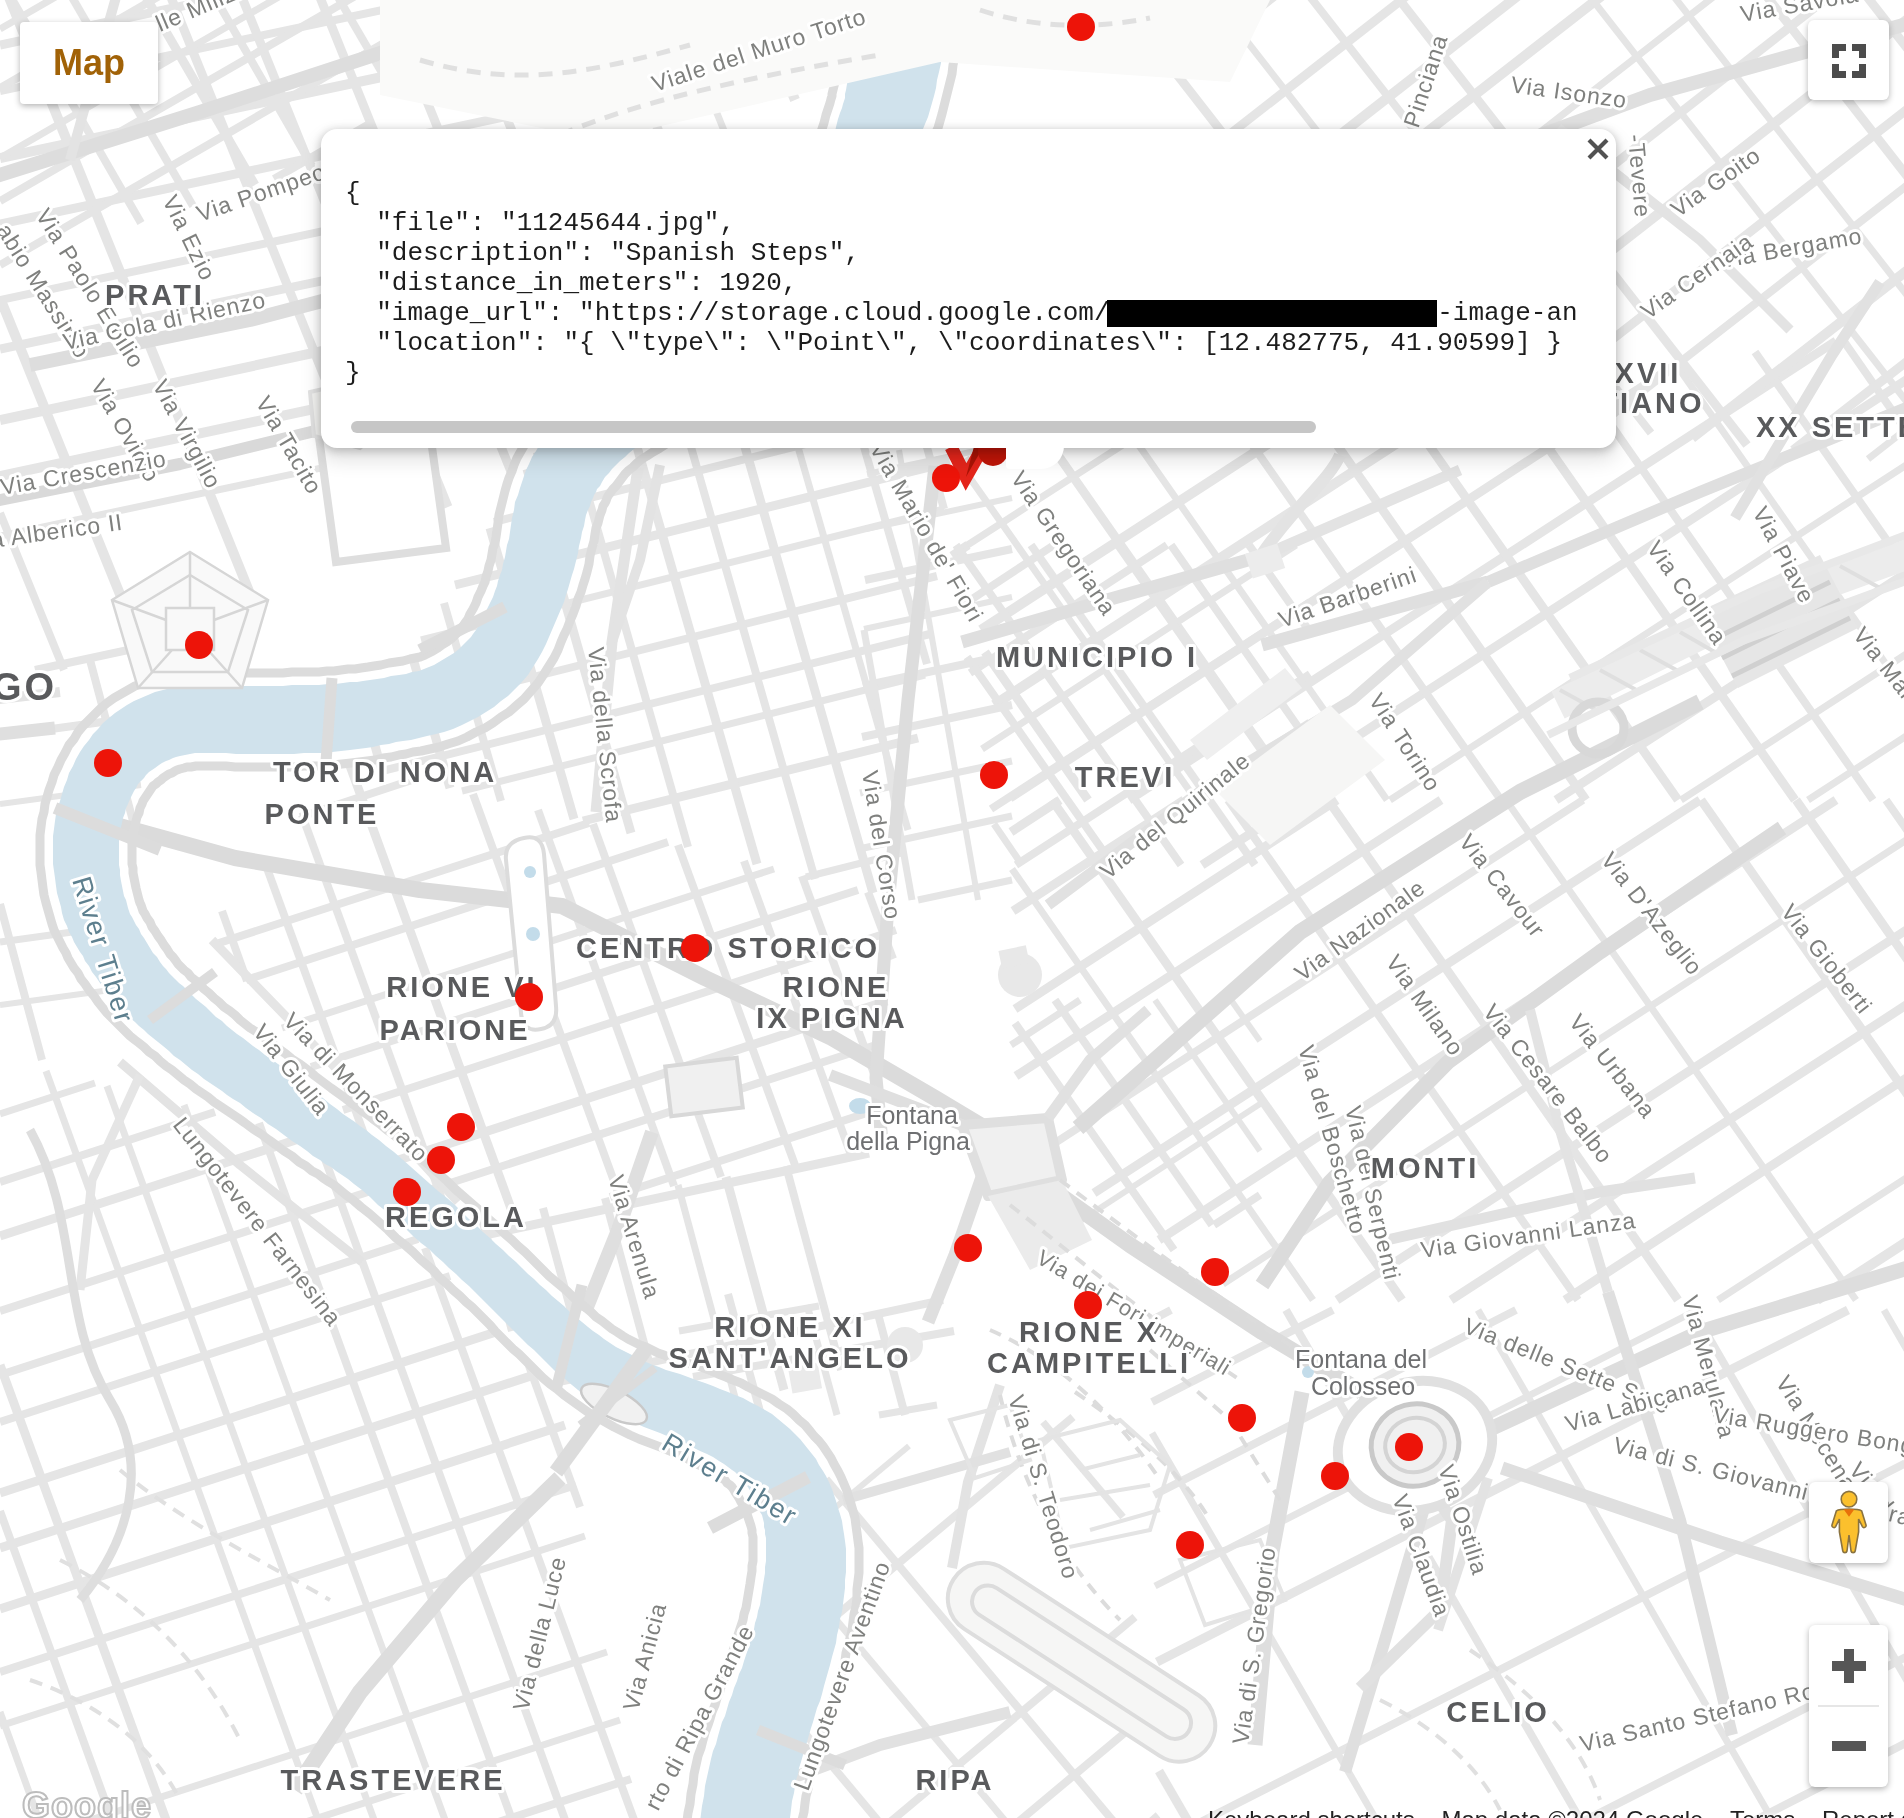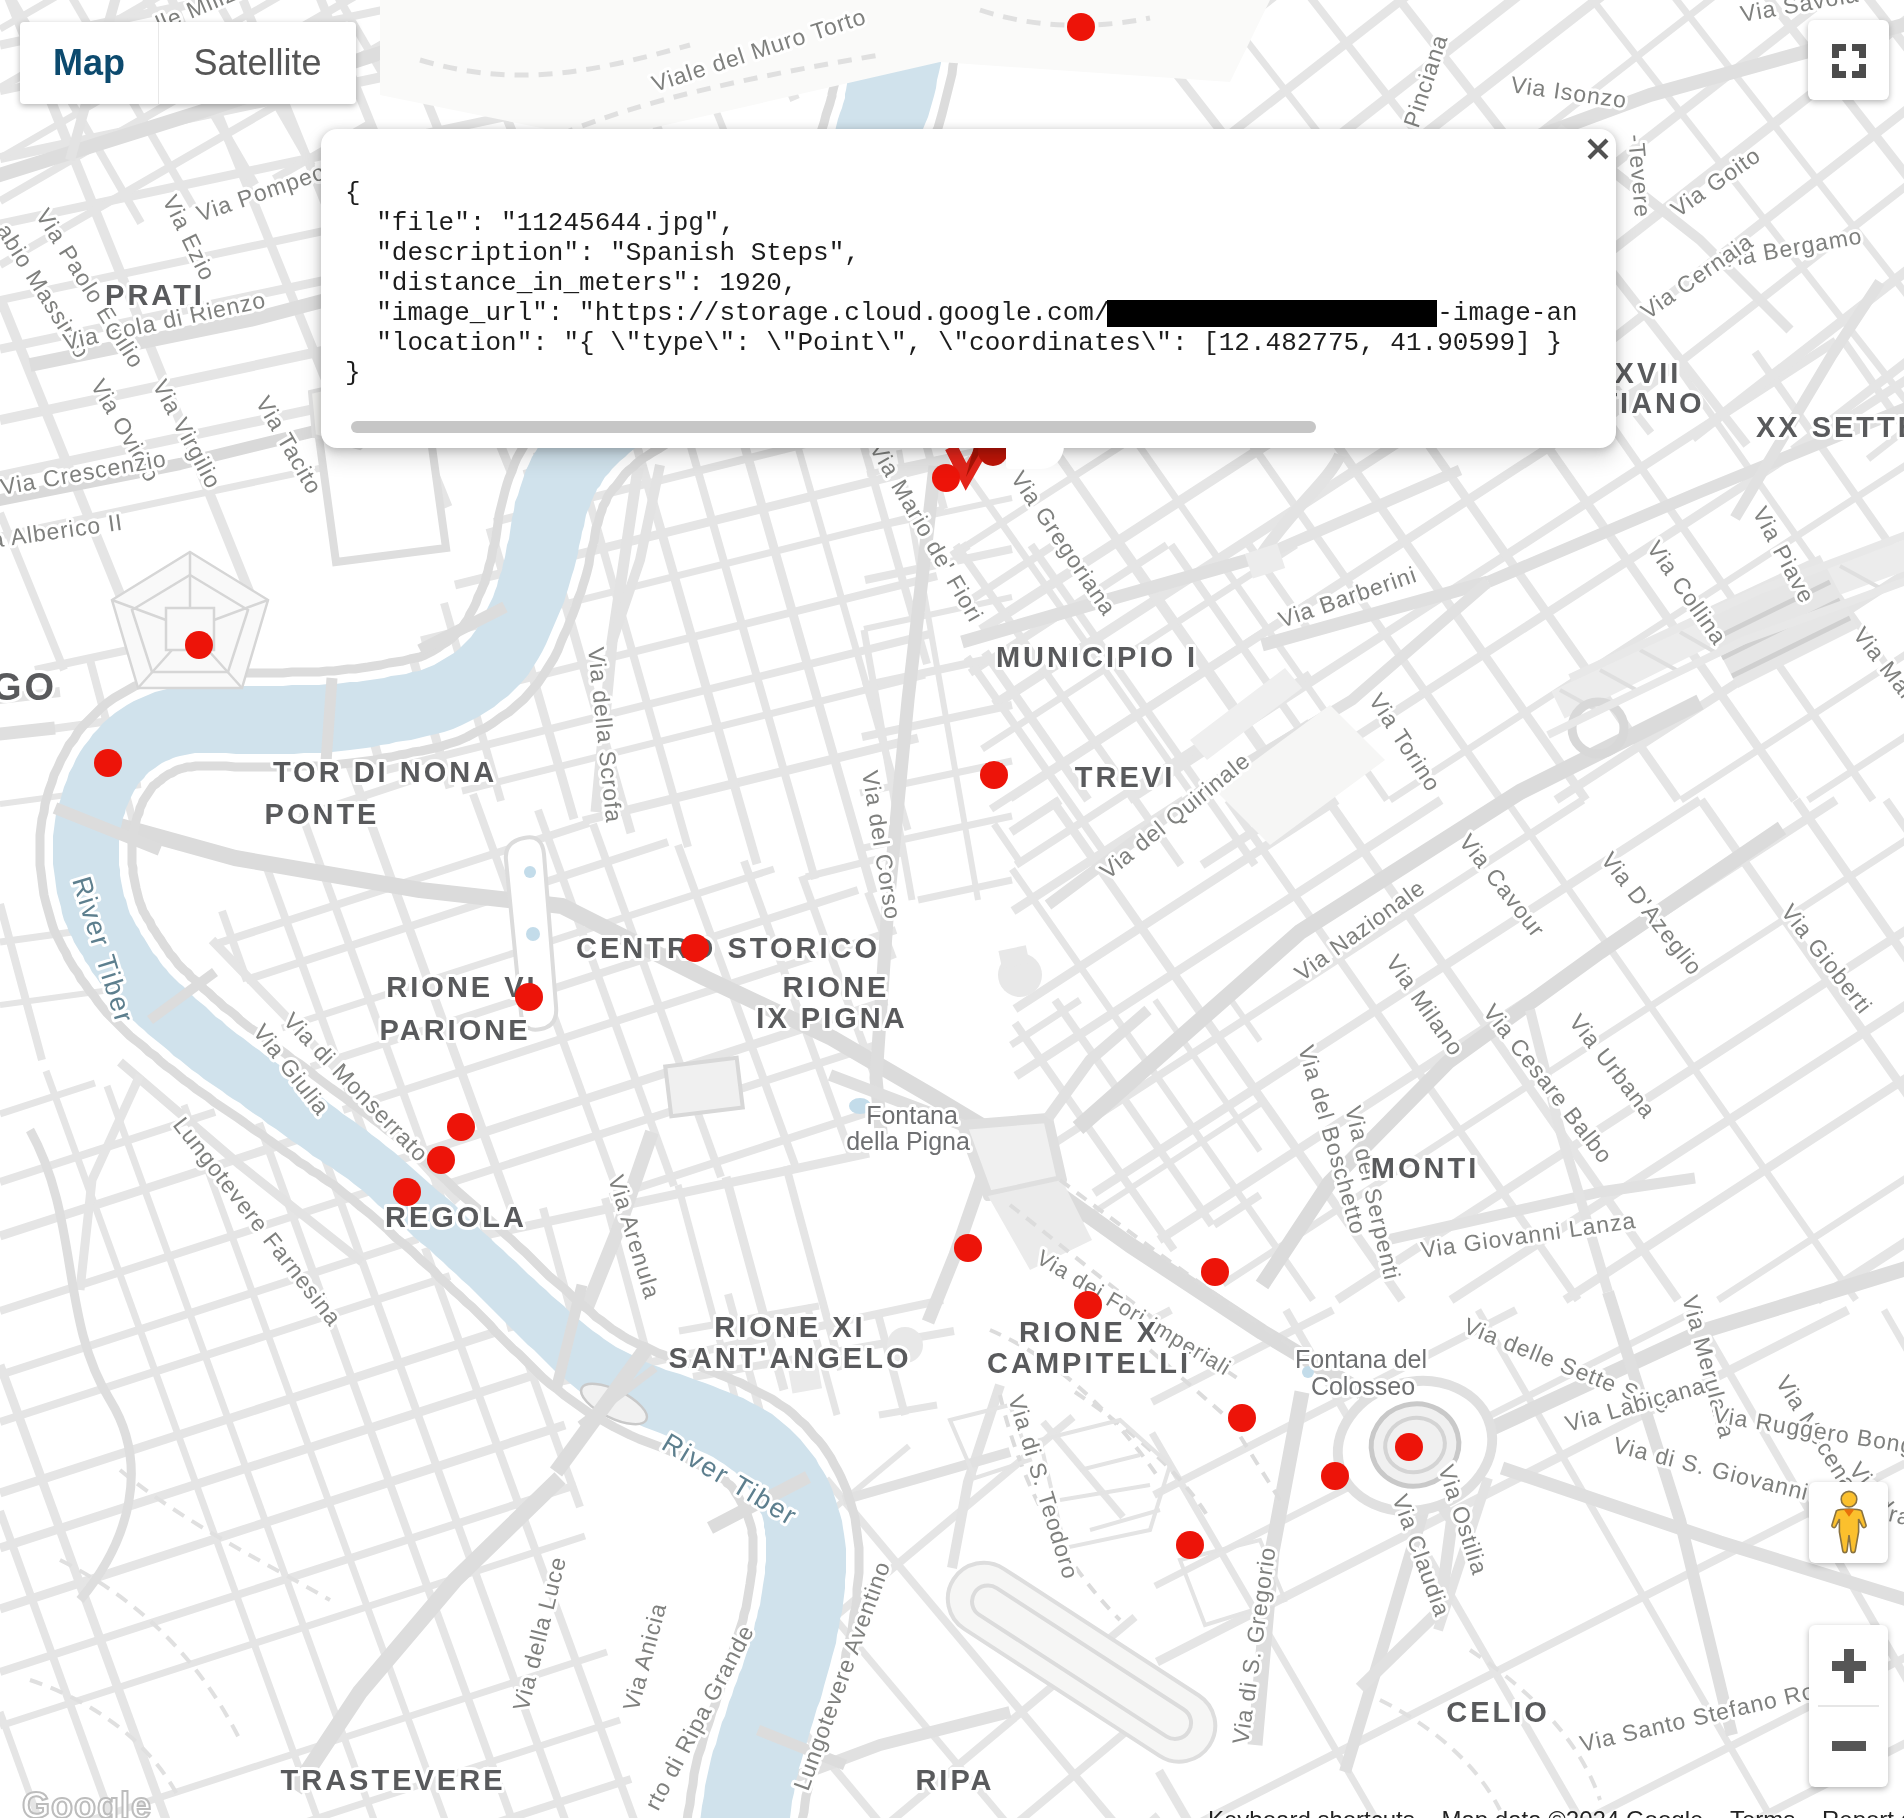--- a/index.html
+++ b/index.html
@@ -647,23 +647,22 @@
 <div class="abs" style="left:1107px;top:300px;width:330px;height:27px;background:#000;"></div>
 
 <svg class="abs" style="left:1587px;top:138px" width="22" height="22" viewBox="0 0 22 22">
       <path d="M2 2 L20 20 M20 2 L2 20" stroke="#525252" stroke-width="4.2"></path>
     </svg>
 
 <div class="abs" style="left:351px;top:421px;width:965px;height:12px;background:#c6c6c6;border-radius:6px;"></div>
 
 <div class="abs" style="left:20px;top:22px;height:82px;background:#ffffff;border-radius:4px;box-shadow:0 2px 6px rgba(0,0,0,0.3);display:flex;">
 
-  <div style="width:138px;display:flex;align-items:center;justify-content:center;font-size:36px;font-weight:bold;color:#0c4a6e;">Map</div>
-
-  <div style="width:198px;display:flex;align-items:center;justify-content:center;font-size:36px;color:#565656;border-left:1px solid #e8e8e8;">Satellite</div>
+  <div style="width:138px;display:flex;align-items:center;justify-content:center;font-size:36px;font-weight:bold;color:#a16207;">Map</div>
+
 </div>
 
 <div class="abs" style="left:1808px;top:20px;width:81px;height:80px;background:#fff;border-radius:6px;box-shadow:0 2px 6px rgba(0,0,0,0.3);"></div>
 <svg class="abs" style="left:1829px;top:41px" width="40" height="40" viewBox="0 0 40 40" fill="#4c4c4c">
       <path d="M3 17 V3 H17 V10 H10 V17 Z M23 3 H37 V17 H30 V10 H23 Z M37 23 V37 H23 V30 H30 V23 Z M17 37 H3 V23 H10 V30 H17 Z"></path>
     </svg>
 
 <div class="abs" style="left:1809px;top:1482px;width:79px;height:81px;background:#fff;border-radius:6px;box-shadow:0 2px 6px rgba(0,0,0,0.3);"></div>
 <svg class="abs" style="left:1830px;top:1490px" width="38" height="64" viewBox="0 0 19 32">
 

